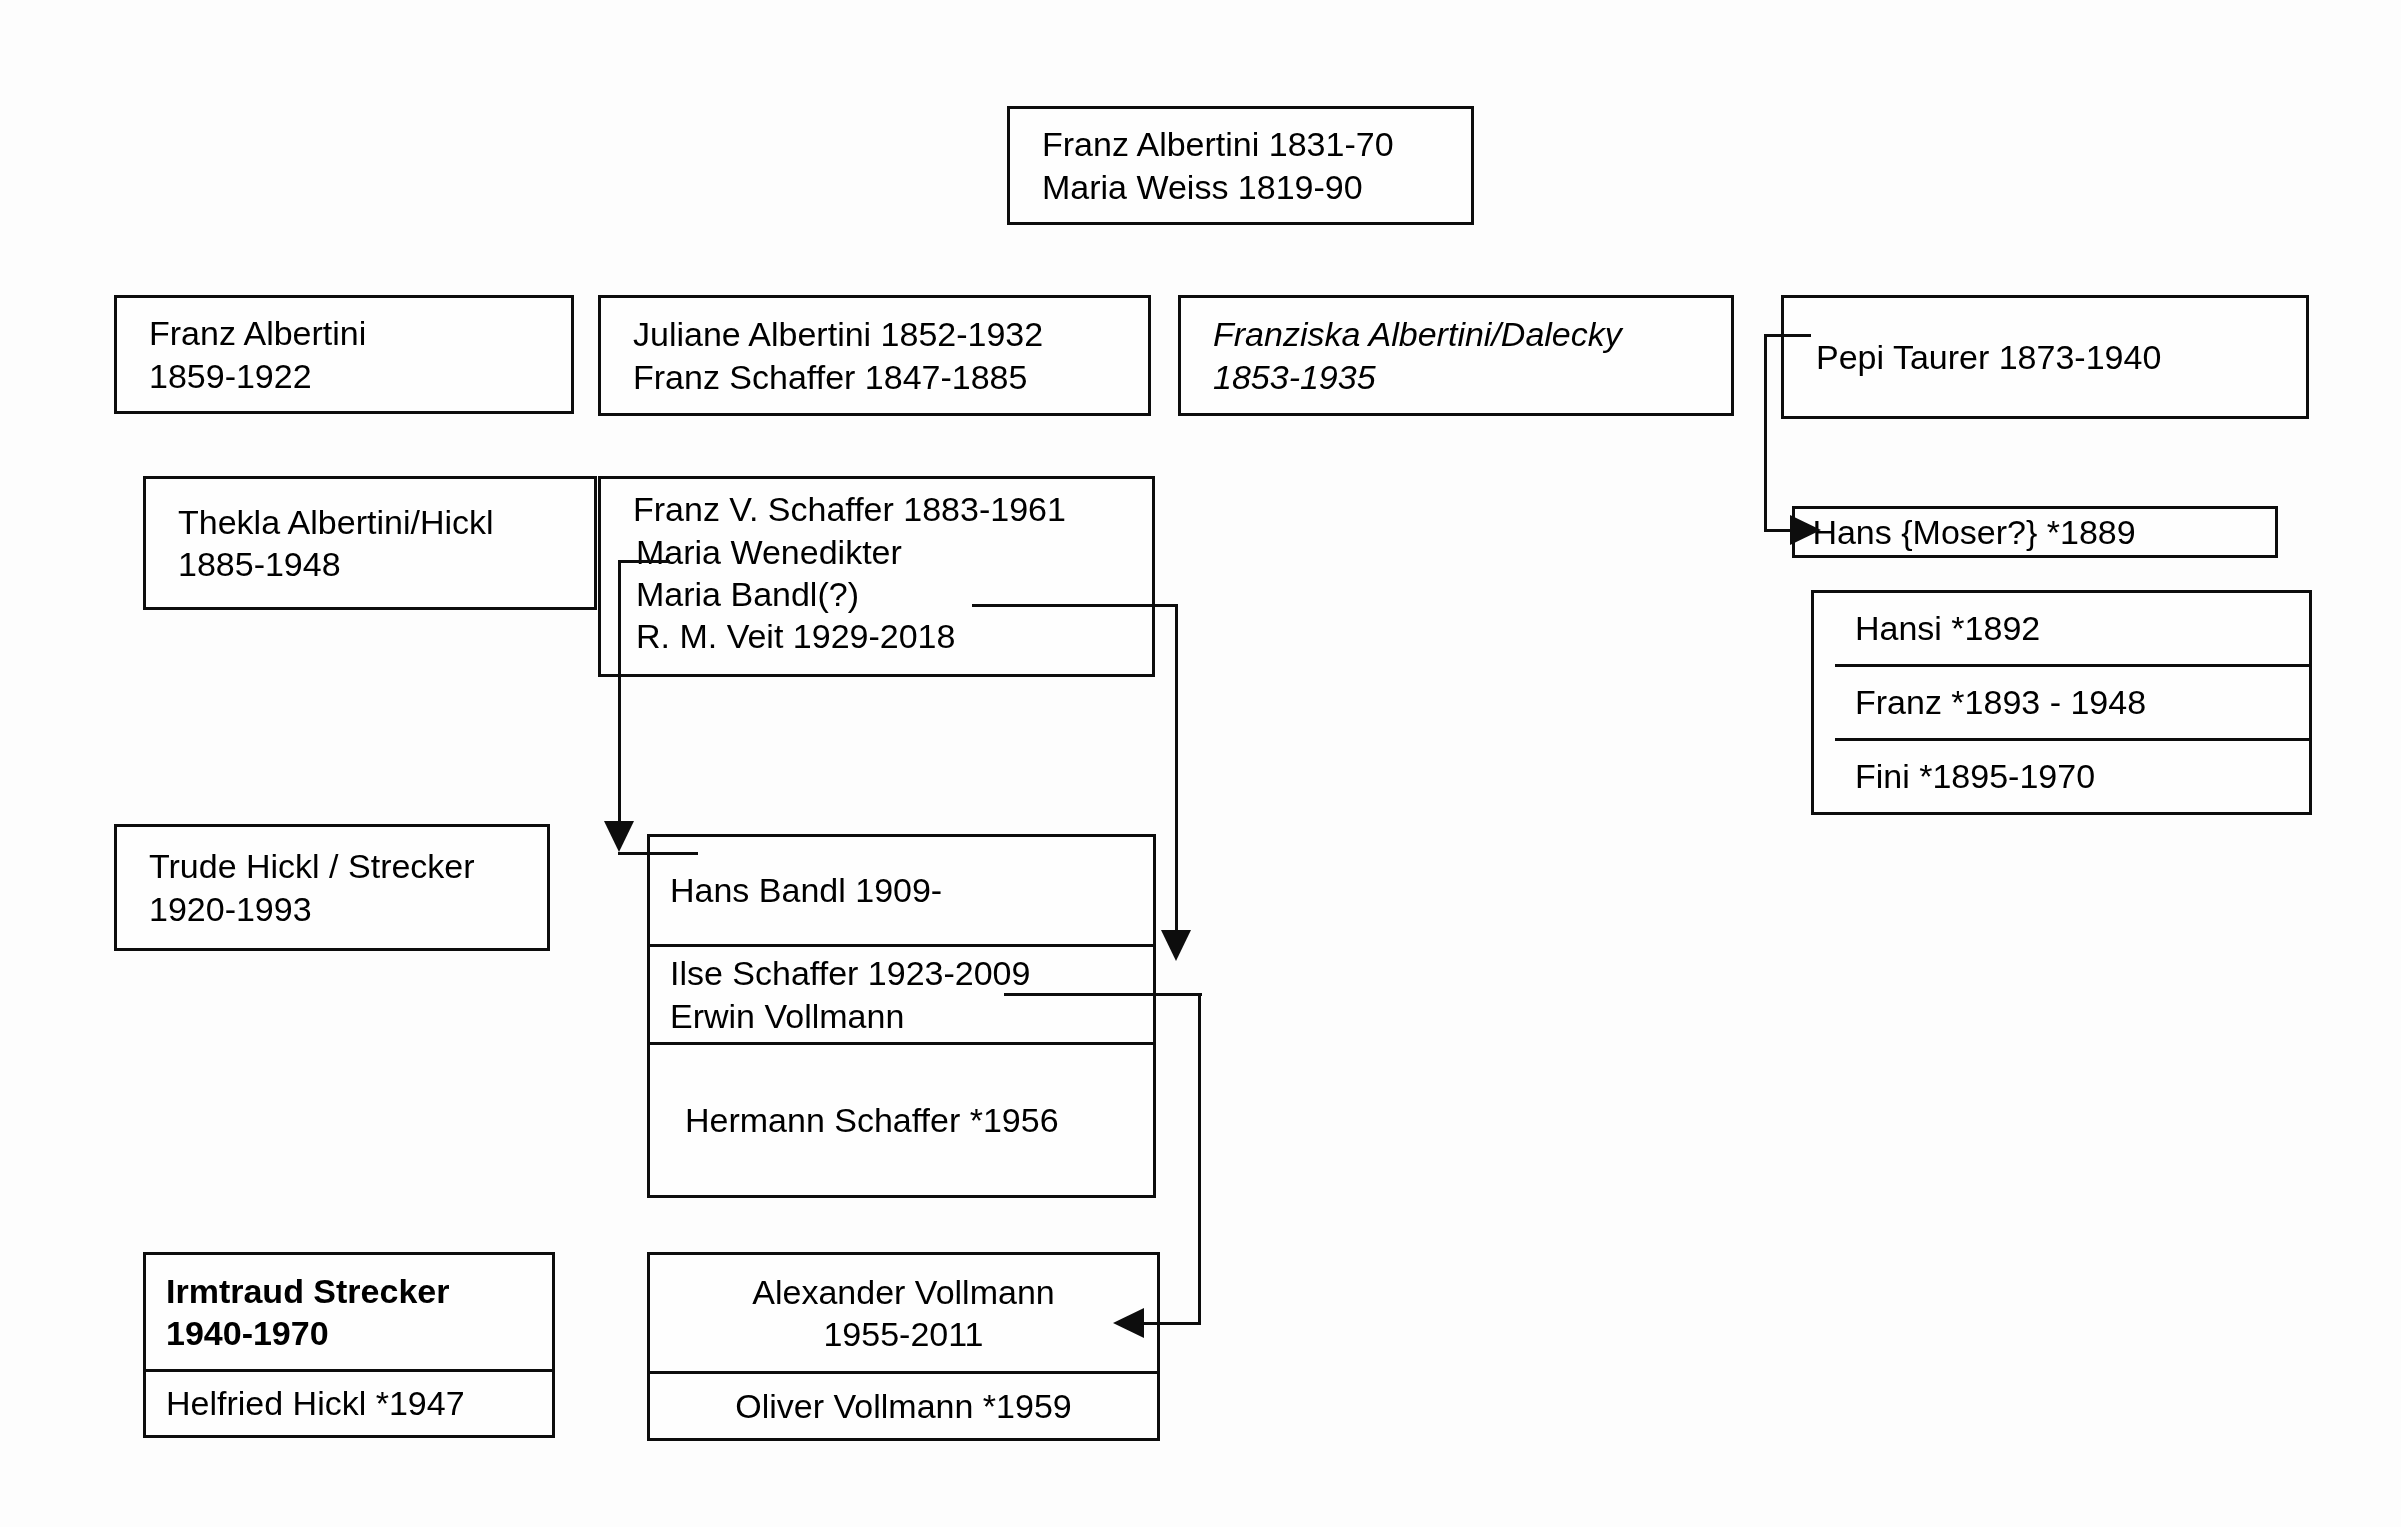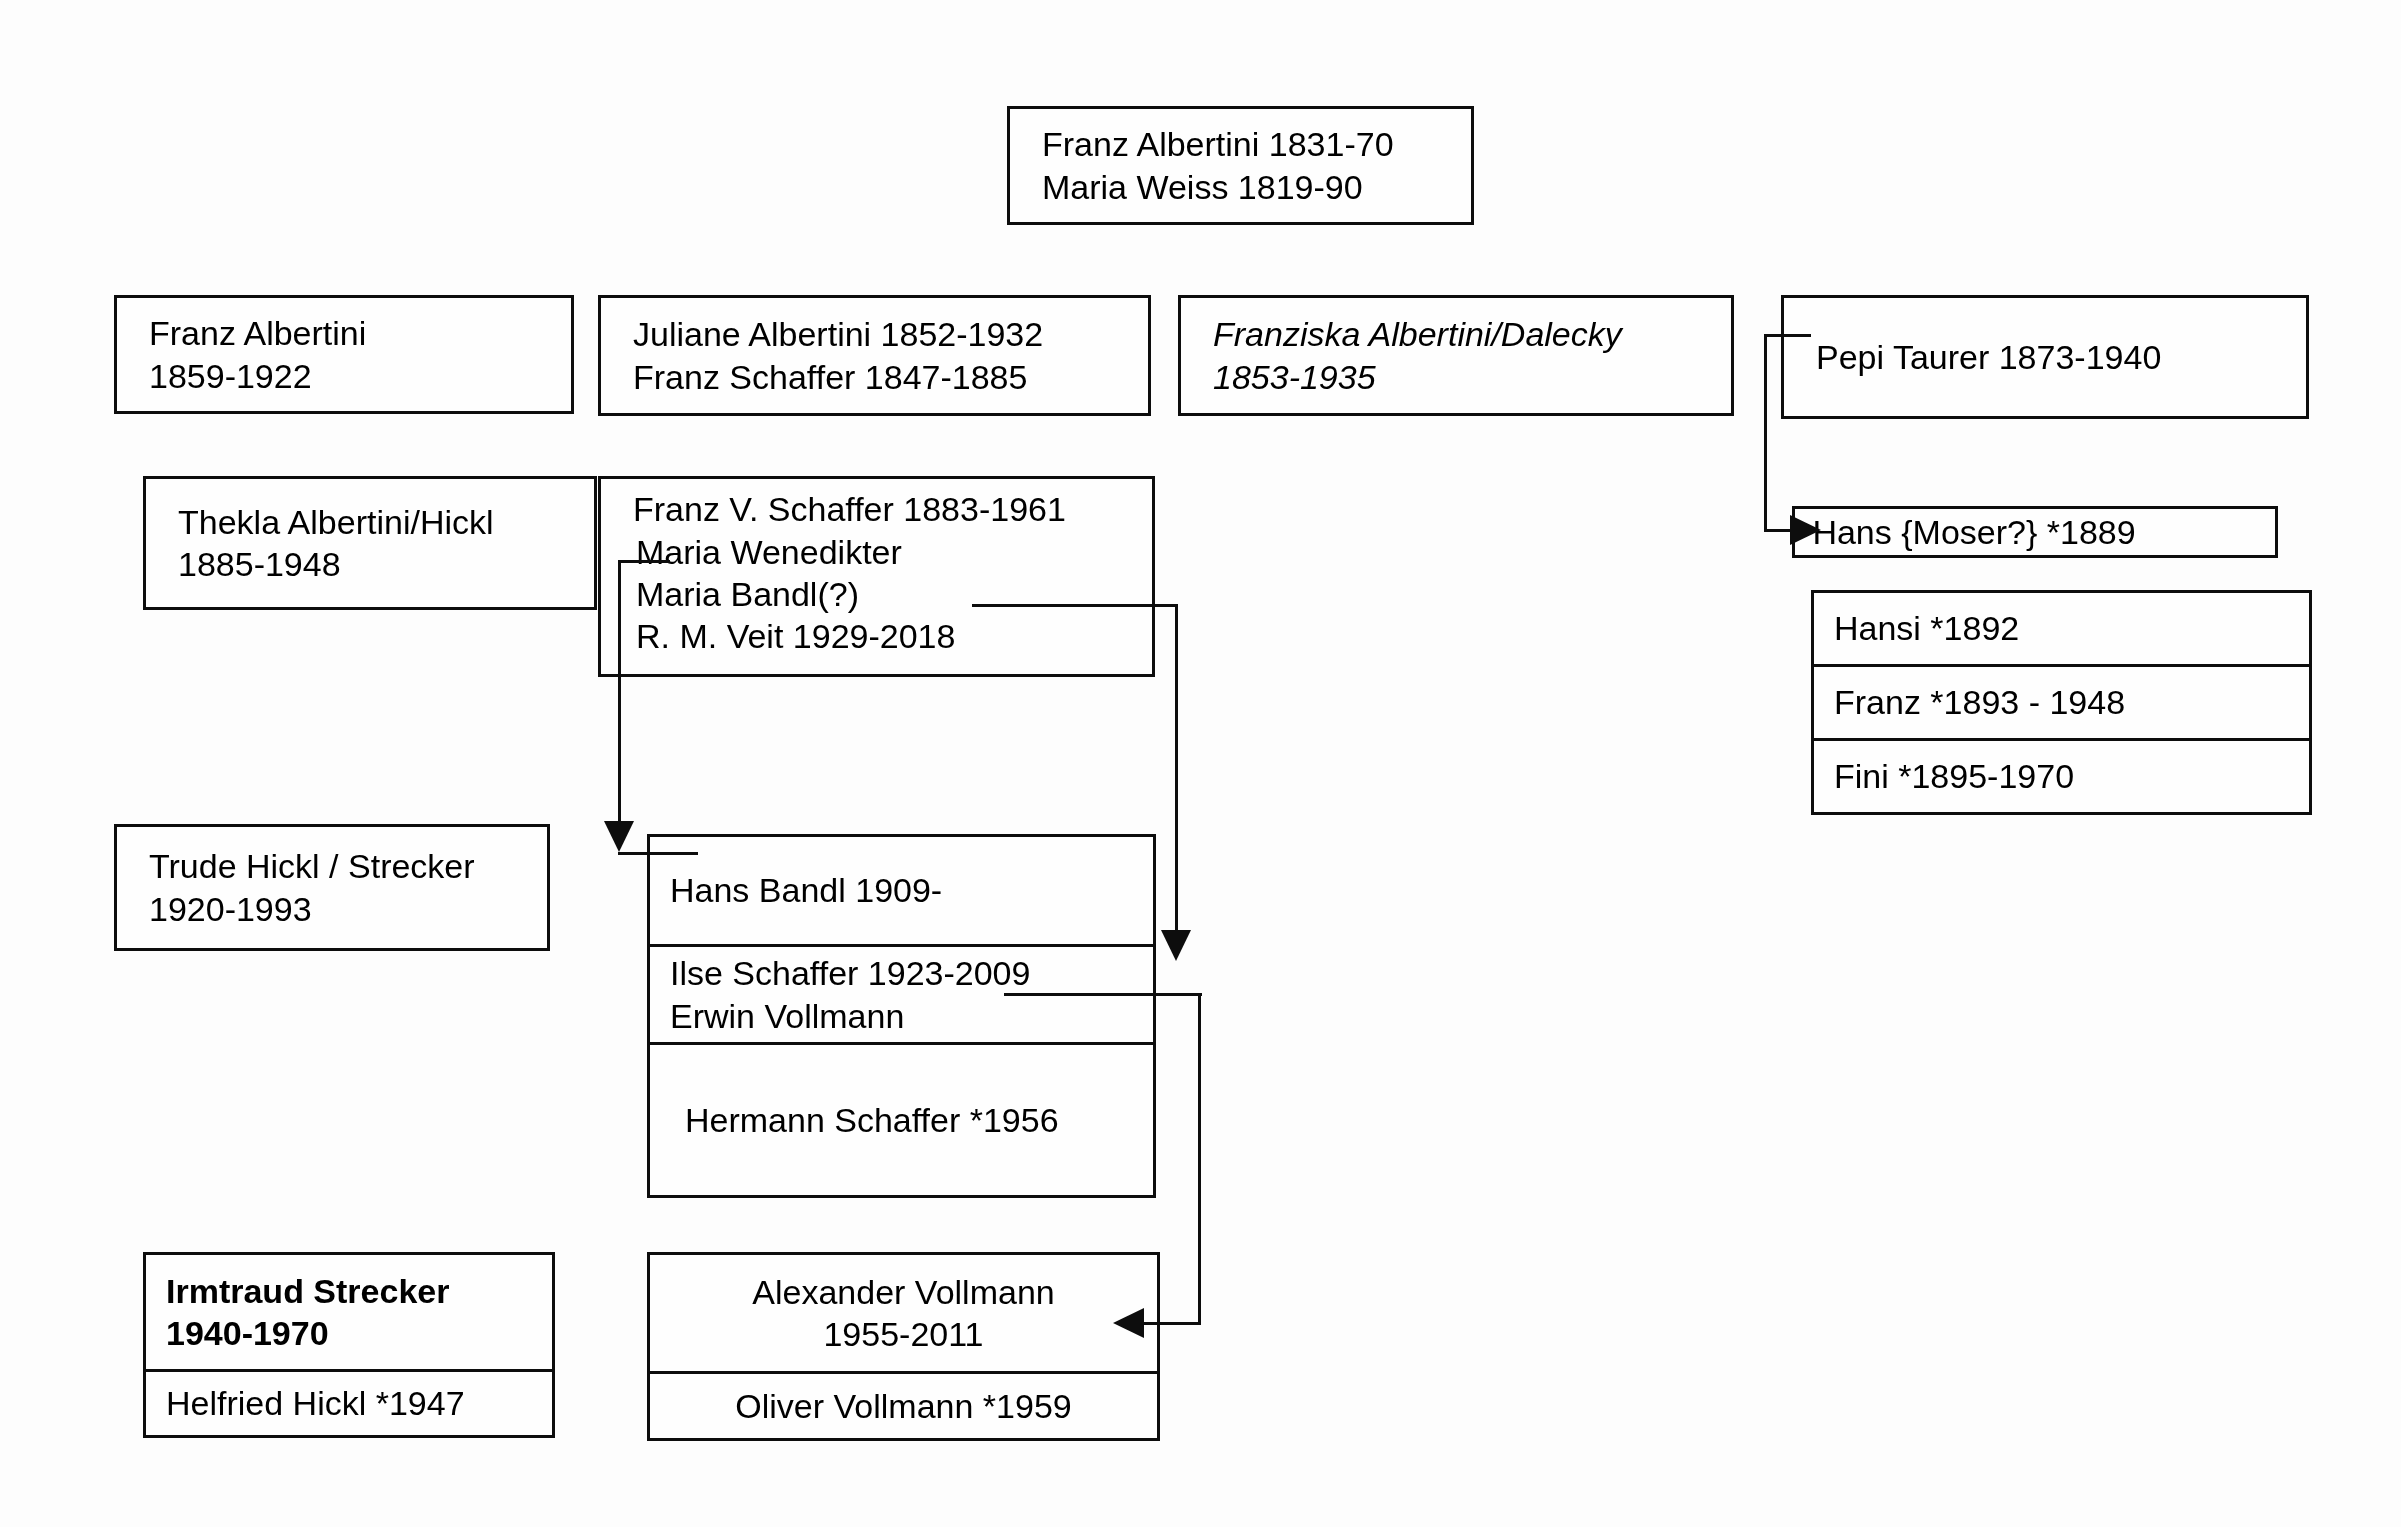--- a/index.html
+++ b/index.html
@@ -133,21 +133,21 @@
     <div class="line">Franz V. Schaffer 1883-1961</div>
     <div class="line" style="padding-left:35px;">Maria Wenedikter</div>
     <div class="line" style="padding-left:35px;">Maria Bandl(?)</div>
     <div class="line" style="padding-left:35px;">R. M. Veit 1929-2018</div>
   </div>
 
   <div class="node" style="left:1792px; top:506px; width:486px; height:52px;">
     <div class="line" style="padding-left:17.4px;">Hans {Moser?} *1889</div>
   </div>
 
-  <div class="group" style="left:1811px; top:590px; width:501px; height:225px;">
+  <div class="group" style="left:1811px; top:590px; width:501px; height:225px;padding-left:21px;">
     <div class="cell">
       <div class="line">Hansi *1892</div>
     </div>
     <div class="cell">
       <div class="line">Franz *1893 - 1948</div>
     </div>
     <div class="cell">
       <div class="line">Fini *1895-1970</div>
     </div>
   </div>

